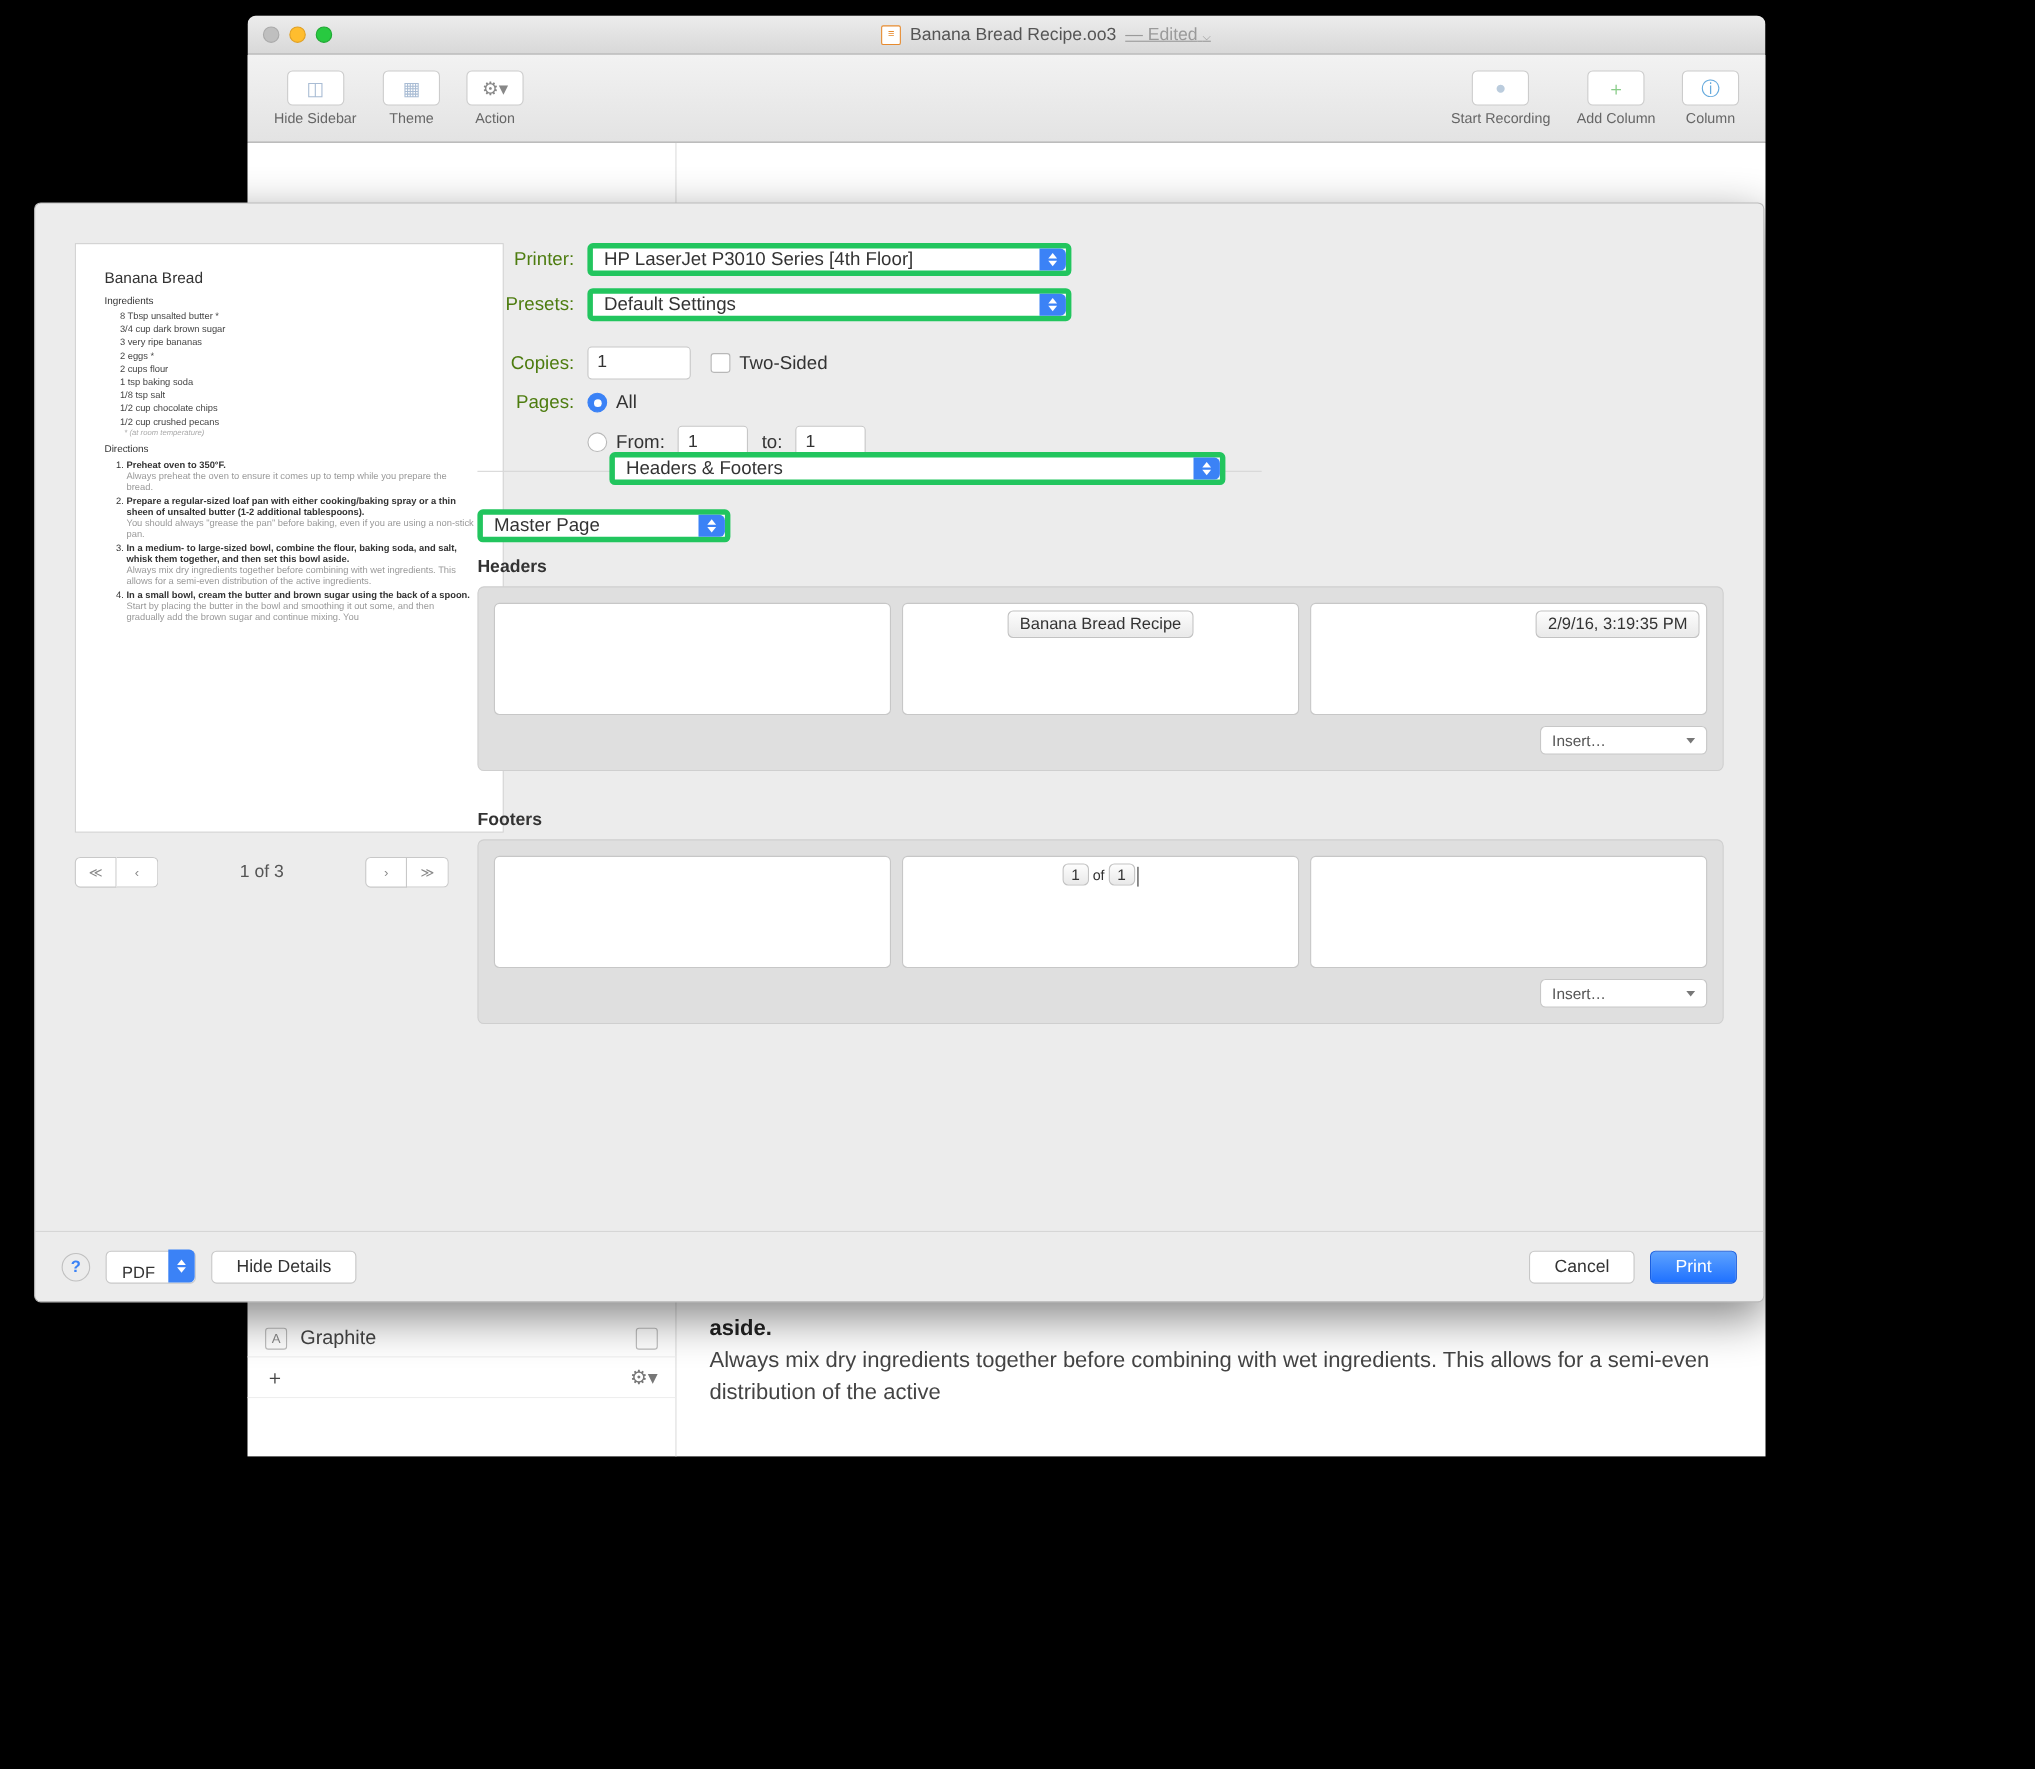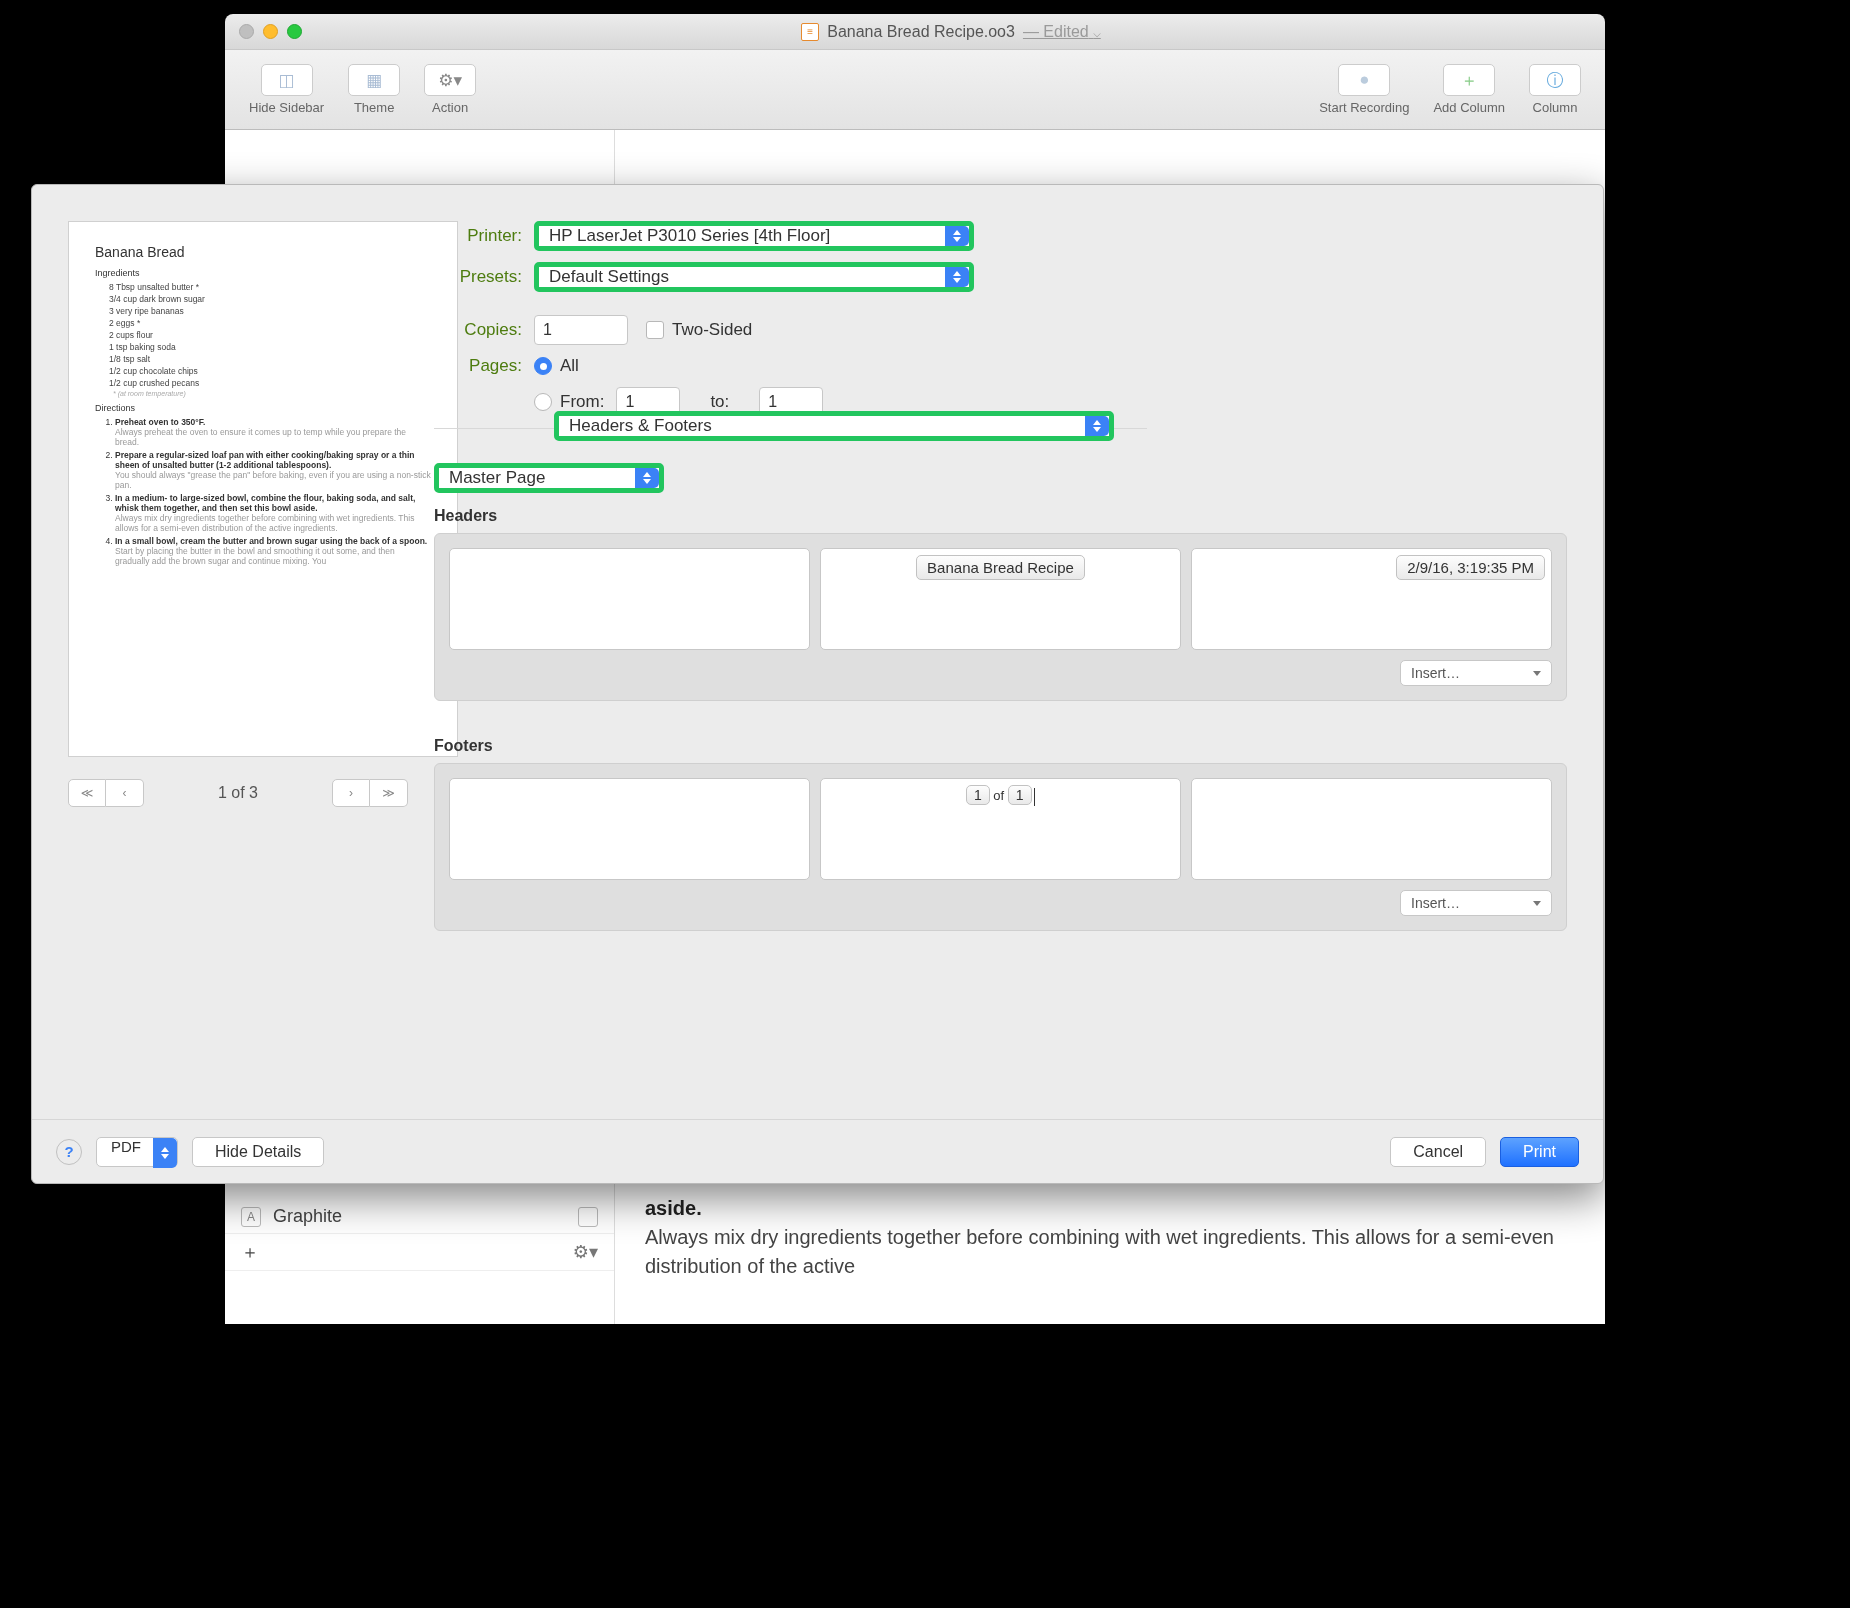--- a/index.html
+++ b/index.html
@@ -55,21 +55,21 @@
 .hf-panel{background:#dfdfdf;border:1px solid #cfcfcf;border-radius:6px;padding:14px;margin-bottom:36px;}
 .hf-row{display:flex;gap:10px;}
 .hf-box{flex:1;height:102px;background:#fff;border:1px solid #c7c7c7;border-radius:5px;padding:6px;display:flex;align-items:flex-start;justify-content:center;}
 .pill{display:inline-block;background:linear-gradient(#fdfdfd,#e9e9e9);border:1px solid #c2c2c2;border-radius:5px;padding:3px 10px;font-size:15px;color:#333;}
 .pill.sm{padding:1px 7px;font-size:14px;}
 .insert-row{display:flex;justify-content:flex-end;margin-top:10px;}
 .insert-dd{width:152px;height:26px;background:#fff;border:1px solid #c7c7c7;border-radius:5px;display:flex;align-items:center;padding:0 10px;font-size:14px;position:relative;color:#555;}
 .insert-dd::after{content:'';position:absolute;right:10px;top:10px;width:0;height:0;border-left:4px solid transparent;border-right:4px solid transparent;border-top:5px solid #777;}
 .sheet-footer{position:absolute;bottom:0;left:0;right:0;height:64px;border-top:1px solid #d6d6d6;display:flex;align-items:center;padding:0 24px;gap:14px;}
 .help{width:26px;height:26px;border:1.5px solid #c0c0c0;border-radius:50%;color:#3b82f6;display:flex;align-items:center;justify-content:center;font-size:15px;font-weight:bold;}
-.pdf-btn{height:30px;background:#fff;border:1px solid #c7c7c7;border-radius:5px;display:flex;align-items:flex-start;padding:0 0 0 14px;font-size:15px;position:relative;}
+.pdf-btn{height:30px;background:#fff;border:1px solid #c7c7c7;border-radius:5px;display:flex;align-items:flex-end;padding:0 0 0 14px;font-size:15px;position:relative;}
 .pdf-btn .sel-arrows{position:relative;margin-left:12px;border-radius:0 5px 5px 0;height:30px;}
 .btn{height:30px;padding:0 22px;background:#fff;border:1px solid #c7c7c7;border-radius:5px;font-size:16px;color:#333;display:flex;align-items:center;}
 .btn.primary{background:linear-gradient(#5da2ff,#1f71ff);color:#fff;border-color:#1a5fe0;}
 .ft-spacer{flex:1;}
 .underlay{position:absolute;left:0;top:116px;right:0;bottom:0;background:#fff;display:flex;}
 .u-side{width:390px;border-right:1px solid #ddd;padding-top:1070px;}
 .u-row{display:flex;align-items:center;padding:6px 16px;border-bottom:1px solid #eee;gap:12px;font-size:18px;color:#444;}
 .u-box{width:20px;height:20px;border:1px solid #bbb;border-radius:3px;display:flex;align-items:center;justify-content:center;font-size:12px;color:#888;}
 .u-sp{flex:1;}
 .u-main{flex:1;padding:1064px 30px 0 30px;font-size:20px;color:#444;line-height:1.45;}
@@ -202,21 +202,21 @@
         <div class="frow">
           <div class="flabel">Pages:</div>
           <span class="radio on"></span>
           <span style="font-size:17px;">All</span>
         </div>
         <div class="frow">
           <div class="flabel"></div>
           <span class="radio"></span>
           <span style="font-size:17px;margin-right:12px;">From:</span>
           <div class="numbox sm">1</div>
-          <span style="font-size:17px;margin:0 30px;">to:</span>
+          <span style="font-size:17px;margin:0 12px;">to:</span>
           <div class="numbox sm">1</div>
         </div>
         <div class="divider" style="margin-left:0;margin-right:420px;"></div>
         <div class="frow" style="margin-top:-18px;">
           <div style="width:120px;"></div>
           <div class="select wide" style="max-width:560px;">
               <span>Headers &amp; Footers</span>
               <span class="sel-arrows"></span>
             </div>
         </div>

